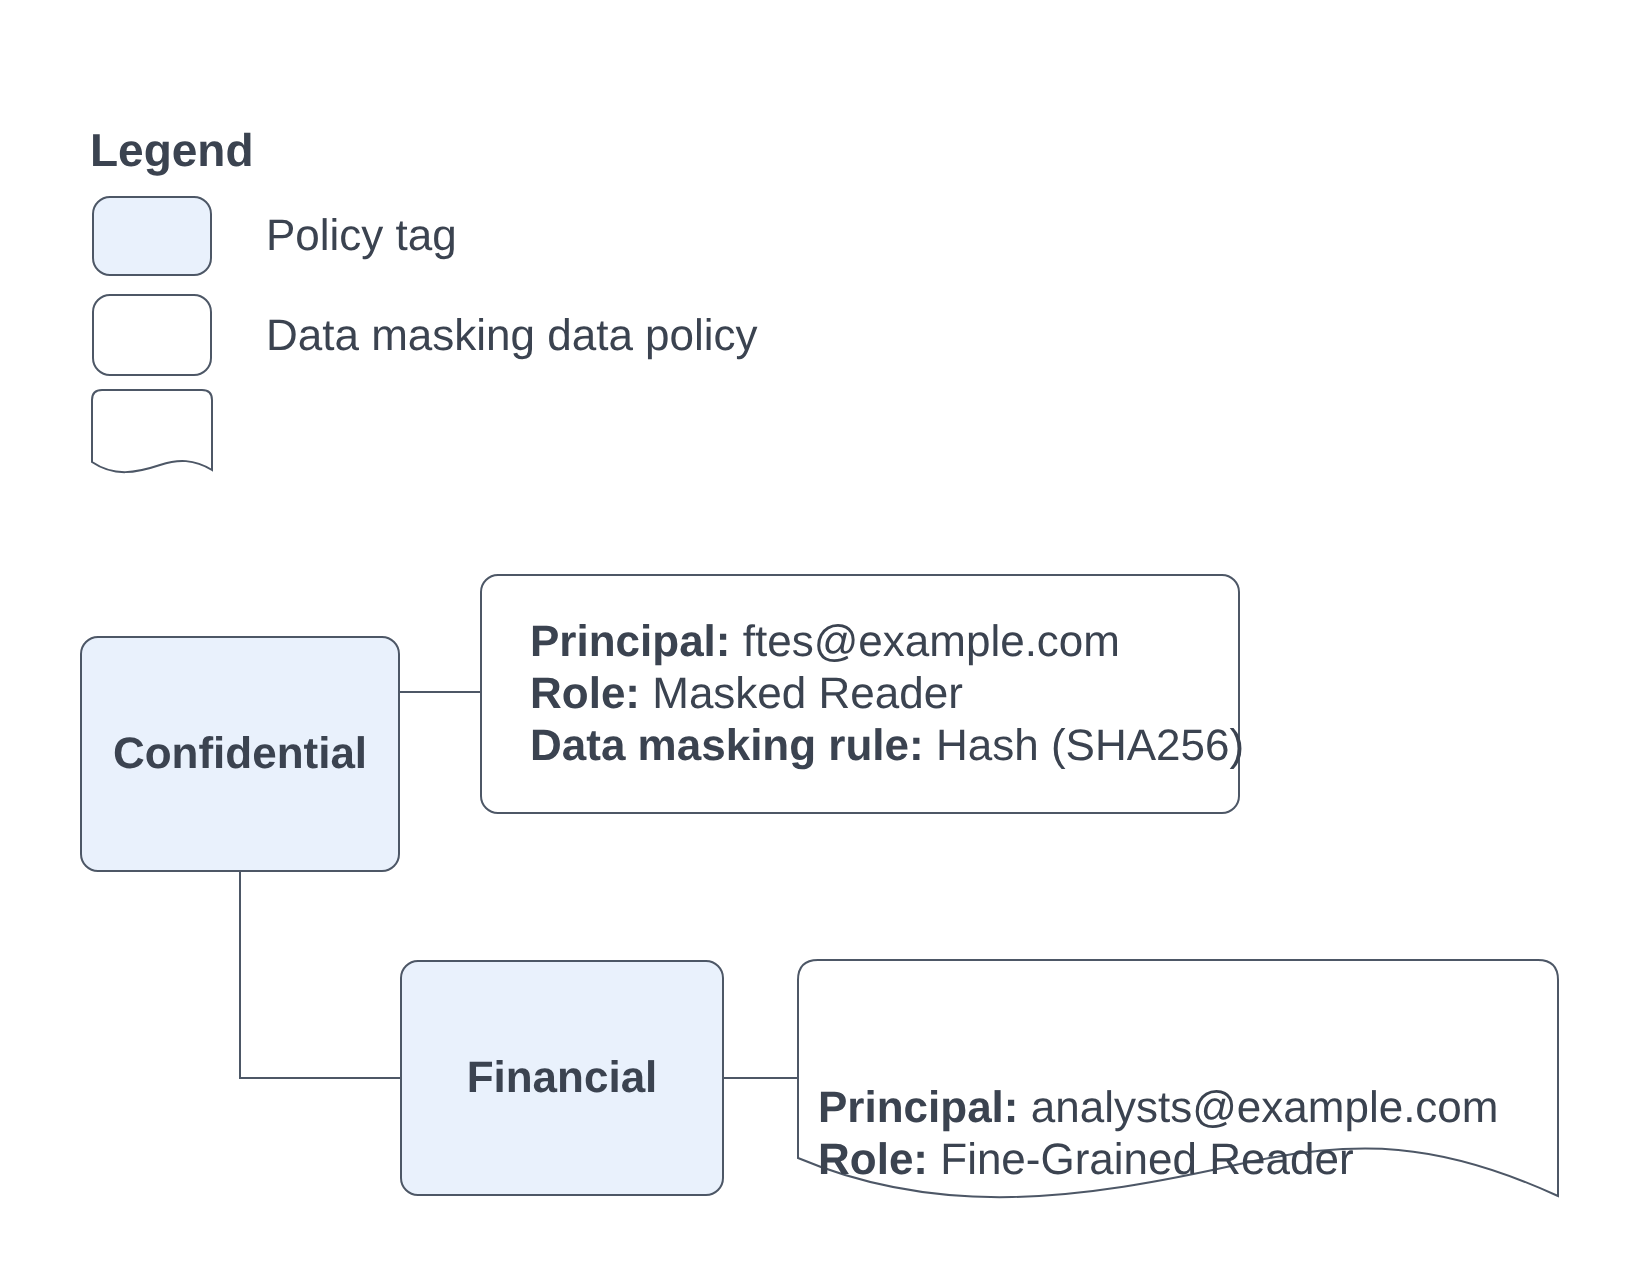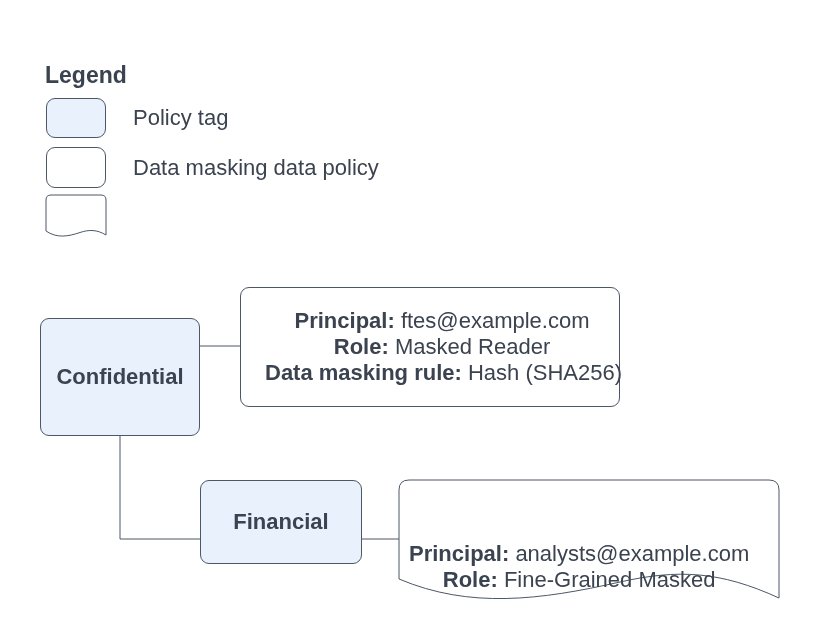--- a/index.html
+++ b/index.html
@@ -4,21 +4,20 @@
 <style>
   html, body { margin: 0; padding: 0; background: #ffffff; }
   .canvas {
     position: relative;
     width: 820px;
     height: 640px;
     background: var(--background, #ffffff);
     font-family: "Liberation Sans", sans-serif;
     color: var(--text, #3b4350);
     overflow: hidden;
-    text-align: center;
   }
   svg.overlay {
     position: absolute;
     left: 0; top: 0;
     width: 820px; height: 640px;
     pointer-events: none;
   }
   .shape-line { stroke: var(--shape-stroke, #4d5766); stroke-width: 1; fill: none; }
   .shape-doc  { stroke: var(--shape-stroke, #4d5766); stroke-width: 1; fill: #ffffff; }
 
@@ -60,21 +59,21 @@
     border: 1px solid var(--shape-stroke, #4d5766);
     border-radius: 9px;
     background: var(--policy-tag-fill, #e9f1fc);
     display: flex;
     align-items: center;
     justify-content: center;
     font-size: 22px;
     font-weight: bold;
   }
   .node-confidential { left: 40px;  top: 287px; width: 160px; height: 118px; margin-top: 31px; }
-  .node-financial    { left: 200px; top: 480px; width: 162px; height: 84px; }
+  .node-financial    { left: 200px; top: 480px; width: 162px; height: 118px; }
 
   .policy-box {
     position: absolute;
     left: 240px; top: 287px;
     width: 380px; height: 120px;
     box-sizing: border-box;
     border: 1px solid var(--shape-stroke, #4d5766);
     border-radius: 9px;
     background: #ffffff;
     display: flex;
@@ -123,16 +122,16 @@
   <div class="node node-financial">Financial</div>
 
   <div class="policy-box">
     <div class="field"><span class="b">Principal:</span> <span>ftes@example.com</span></div>
     <div class="field"><span class="b">Role:</span> <span>Masked Reader</span></div>
     <div class="field"><span class="b">Data masking rule:</span> <span>Hash (SHA256)</span></div>
   </div>
 
   <div class="doc-text">
     <div class="field"><span class="b">Principal:</span> <span>analysts@example.com</span></div>
-    <div class="field"><span class="b">Role:</span> <span>Fine-Grained Masked</span></div>
+    <div class="field"><span class="b">Role:</span> <span>Fine-Grained Reader</span></div>
   </div>
 
 </div>
 
 </body></html>

